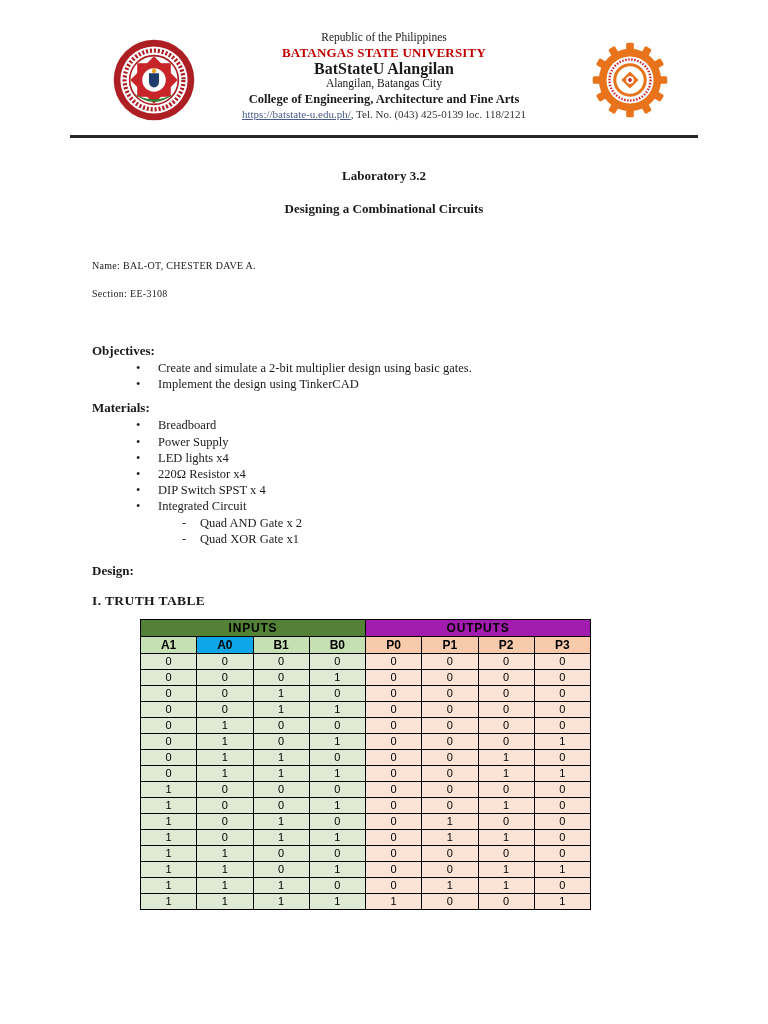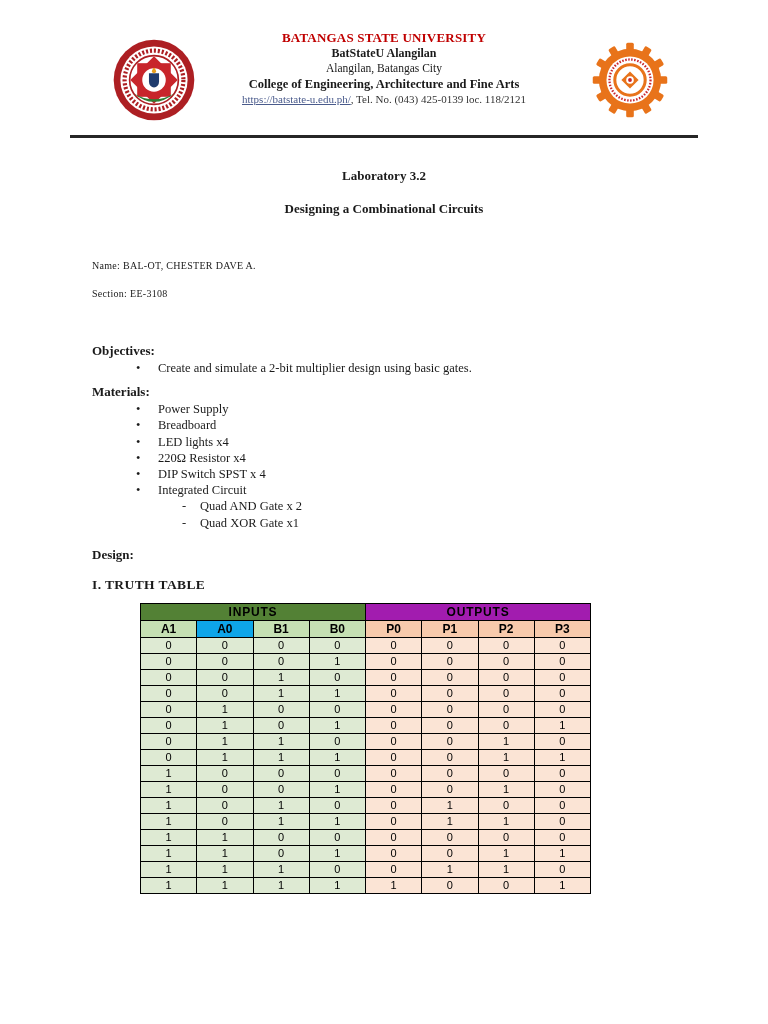--- a/index.html
+++ b/index.html
@@ -15,21 +15,21 @@
     overflow: hidden;
   }
 
   
   .letterhead { position: relative; height: 96px; }
   .logo-left  { position: absolute; left: 112px; top: 8px;  width: 84px; height: 84px; }
   .logo-right { position: absolute; right: 100px; top: 12px; width: 76px; height: 76px; }
   .lh-text { width: 430px; margin: 0 auto; text-align: center; }
   .lh-republic  { font-size: 11.5px; line-height: 15px; }
   .lh-university{ font-size: 13px;   line-height: 16px; font-weight: bold; letter-spacing: 0.2px; }
-  .lh-campus    { font-size: 12px;   line-height: 15px; font-weight: bold; }
+  .lh-campus    { font-size: 16px;   line-height: 15px; font-weight: bold; }
   .lh-city      { font-size: 11.5px; line-height: 15px; }
   .lh-college   { font-size: 12.5px; line-height: 16px; font-weight: bold; }
   .lh-contact   { font-size: 11px;   line-height: 15px; }
   .lh-contact a { color: #4a5b8c; text-decoration: underline; }
   .lh-contact span { color: #333333; }
 
   .header-rule {
     width: 628px;
     margin: 9px auto 0;
     border: none;
@@ -101,20 +101,21 @@
         <rect x="30" y="30" width="40" height="40" fill="#C8252B"></rect>
         <rect x="30" y="30" width="40" height="40" fill="#C8252B" transform="rotate(45 50 50)"></rect>
         <circle cx="50" cy="50" r="14" fill="#ffffff"></circle>
         <path d="M44 42 h12 v10 a6 7 0 0 1 -6 7 a6 7 0 0 1 -6 -7 Z" fill="#1F3C6E"></path>
         <path d="M48 38 q2 -5 4 0 q2 3 -2 4 q-4 -1 -2 -4" fill="#E8A01D"></path>
         <path d="M26 66 q24 14 48 0 q-24 20 -48 0" fill="#2E7D32"></path>
       </svg>
     </div>
 
     <div class="lh-text">
+      <div class="lh-republic">Republic of the Philippines</div>
       <div class="lh-university" style="color: rgb(192, 0, 0);">BATANGAS STATE UNIVERSITY</div>
       <div class="lh-campus">BatStateU Alangilan</div>
       <div class="lh-city">Alangilan, Batangas City</div>
       <div class="lh-college">College of Engineering, Architecture and Fine Arts</div>
       <div class="lh-contact">
         <a href="#">https://batstate-u.edu.ph/</a><span>, Tel. No. (043) 425-0139 loc. 118/2121</span>
       </div>
     </div>
 
     <div class="logo-right">
@@ -156,26 +157,27 @@
     </div>
 
     <div class="student-block">
       <div class="student-line"><span>Name: </span><span>BAL-OT, CHESTER DAVE A.</span></div>
       <div class="student-line"><span>Section: </span><span>EE-3108</span></div>
     </div>
 
     <div class="section-heading objectives-heading">Objectives:</div>
     <ul class="bullet-list">
       <li><span class="marker bullet"></span><span>Create and simulate a 2-bit multiplier design using basic gates.</span></li>
+      <li><span class="marker bullet"></span><span>Implement the design using TinkerCAD</span></li>
     </ul>
 
     <div class="section-heading materials-heading">Materials:</div>
     <ul class="bullet-list">
+      <li><span class="marker bullet"></span><span>Breadboard</span></li>
       <li><span class="marker bullet"></span><span>Power Supply</span></li>
-      <li><span class="marker bullet"></span><span>Breadboard</span></li>
       <li><span class="marker bullet"></span><span>LED lights x4</span></li>
       <li><span class="marker bullet"></span><span>220Ω Resistor x4</span></li>
       <li><span class="marker bullet"></span><span>DIP Switch SPST x 4</span></li>
       <li><span class="marker bullet"></span><span>Integrated Circuit</span>
         <ul class="sub-list">
           <li><span class="marker dash"></span><span>Quad AND Gate x 2</span></li>
           <li><span class="marker dash"></span><span>Quad XOR Gate x1</span></li>
         </ul>
       </li>
     </ul>

